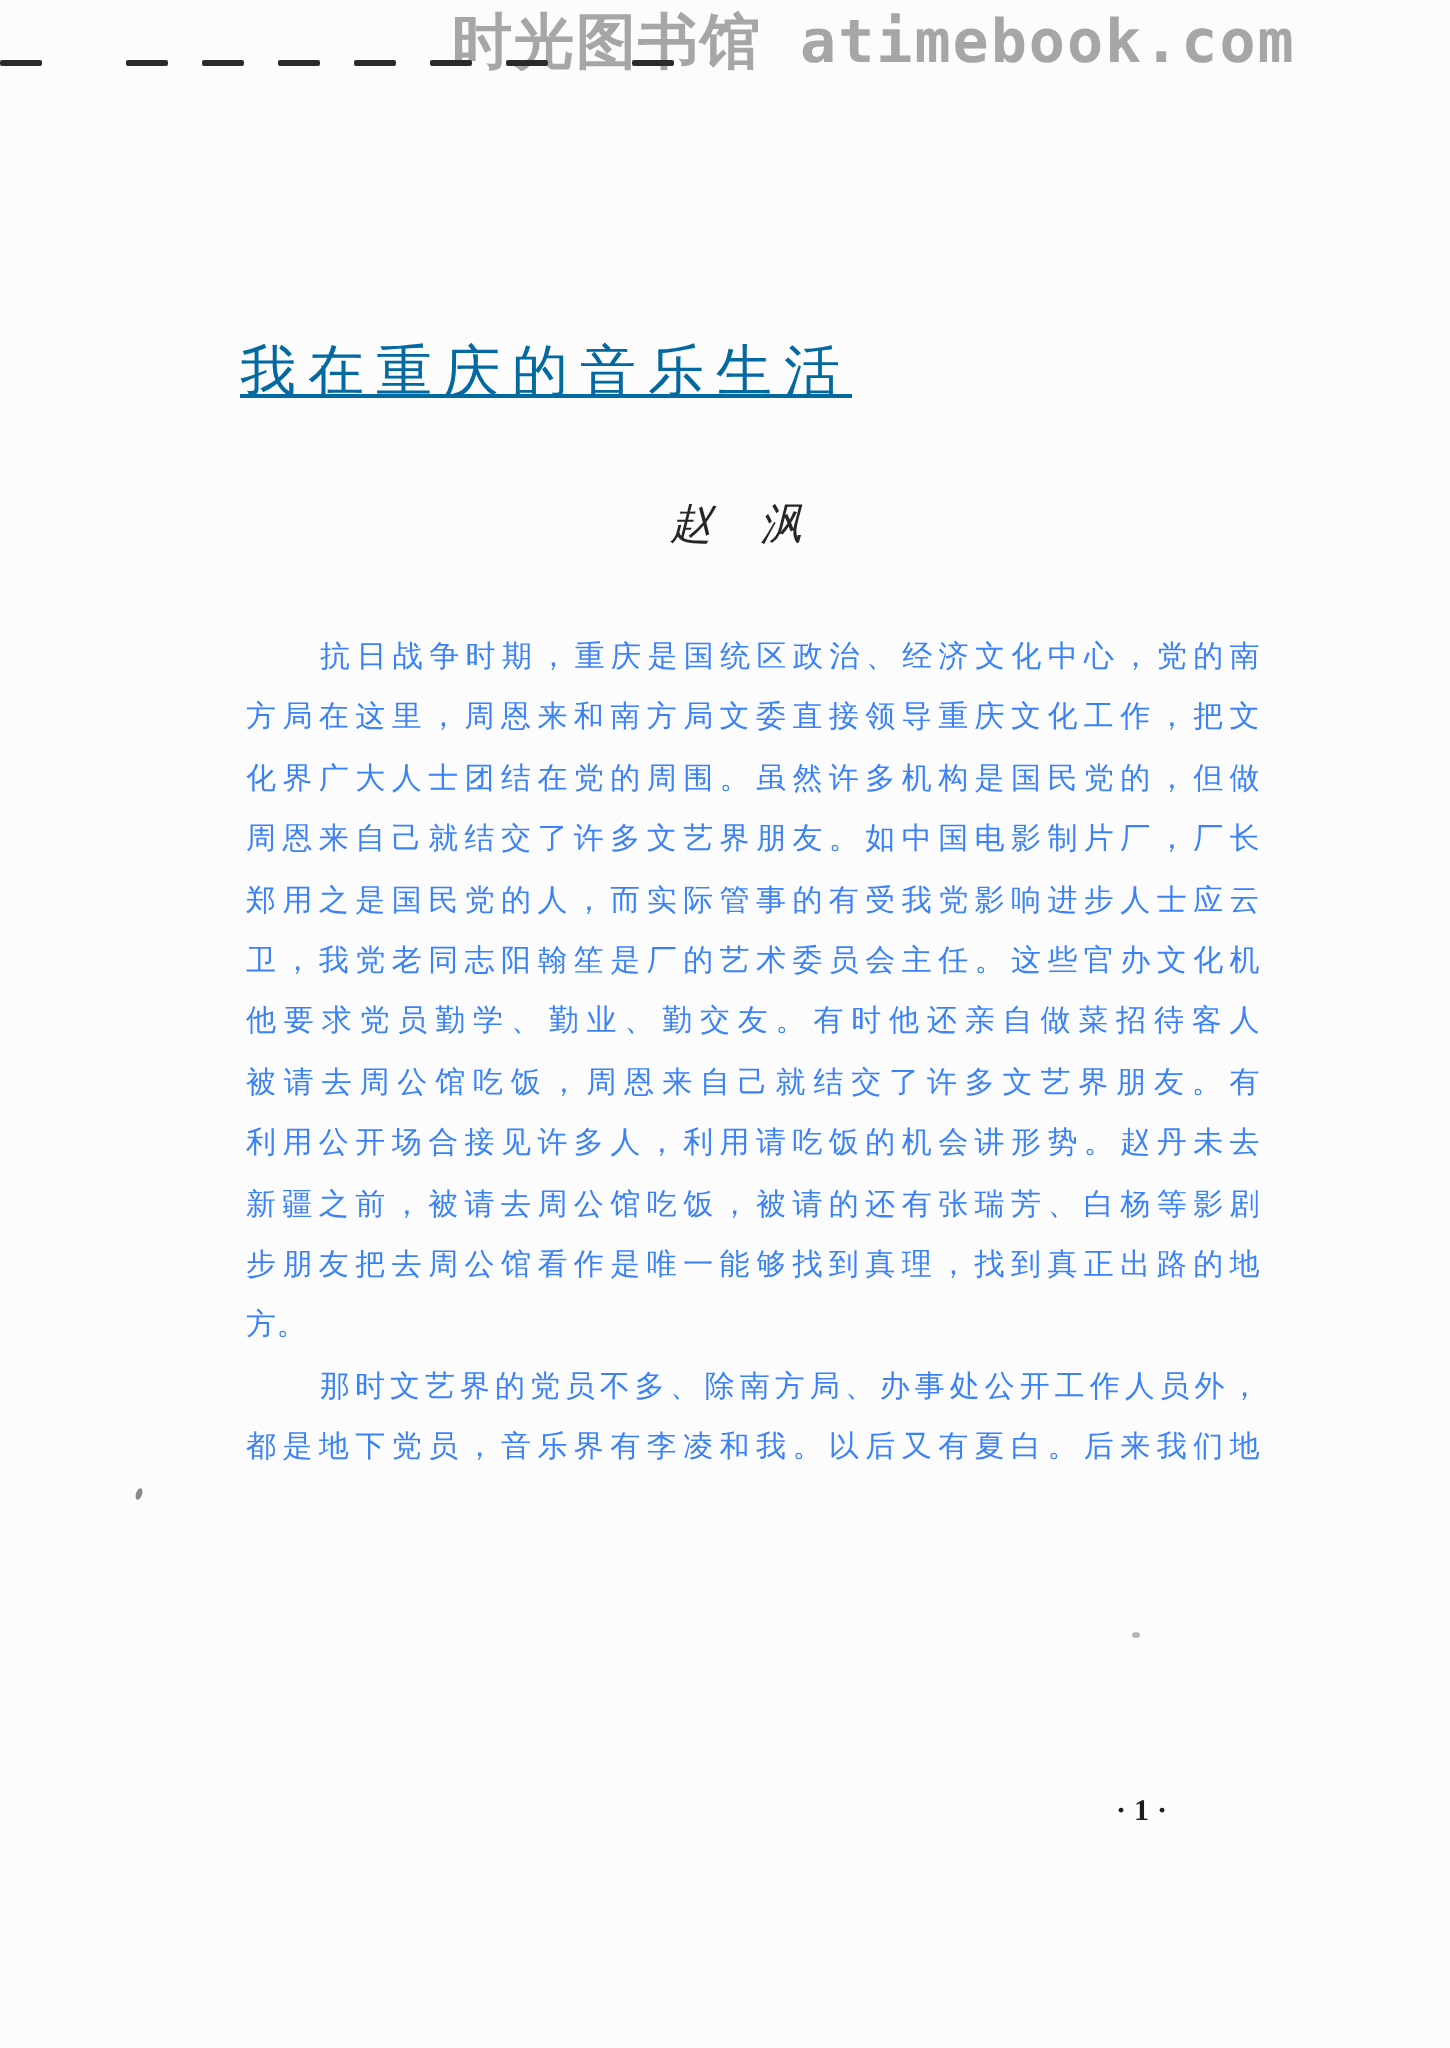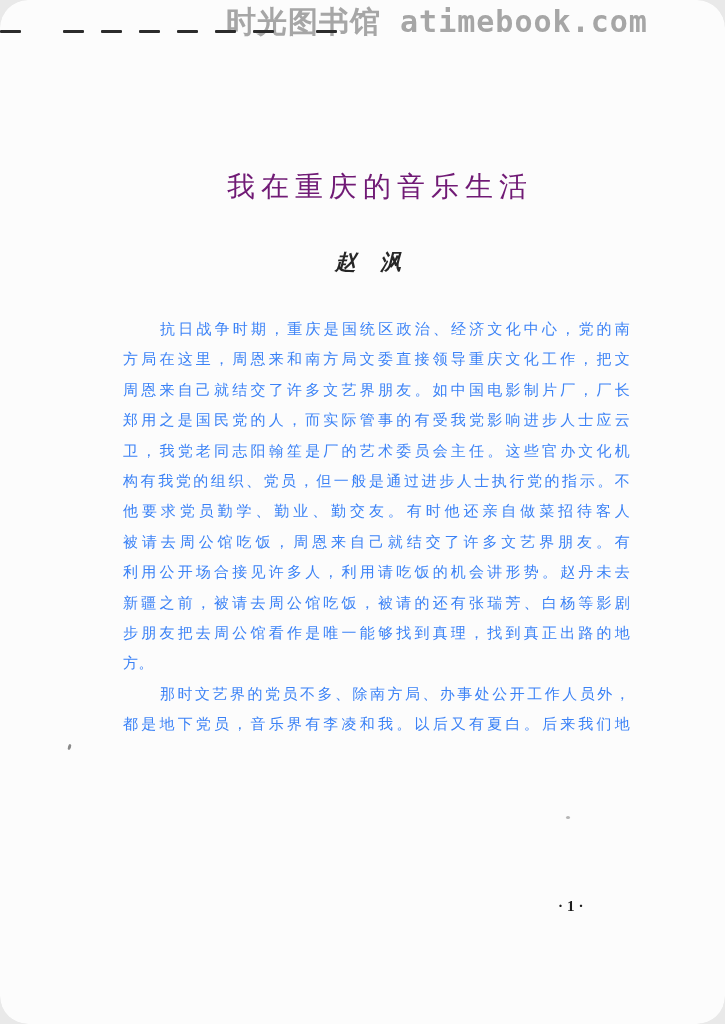--- a/index.html
+++ b/index.html
@@ -1,15 +1,15 @@
 <!DOCTYPE html>
 <html><head>
 <meta charset="utf-8">
 <style>
-  * { margin: 0; padding: 0; box-sizing: border-box; border-radius: 28px; }
+  * { margin: 0; padding: 0; box-sizing: border-box; }
   html, body { background: #e9e9e9; }
   .page {
     position: relative;
     width: 725px;
     height: 1024px;
     margin: 0 auto;
     background: #fcfcfc;
     overflow: hidden;
     font-family: "Liberation Serif", "DejaVu Serif", serif;
     color: #1e1e1e;
@@ -45,39 +45,39 @@
   .dash:nth-of-type(6) { left: 215px; }
   .dash:nth-of-type(7) { left: 253px; }
   .dash:nth-of-type(8) { left: 316px; }
 
   
   .title {
     position: absolute;
     left: 120px;
     top: 170px;
     width: 520px;
-    text-align: center;
     font-size: 28px;
     line-height: 34px;
     letter-spacing: 6px;
     font-weight: 500;
-    color: #701a75;
+    color: #0369a1;
     white-space: nowrap;
+    text-decoration: underline;
   }
   .author {
     position: absolute;
     left: 120px;
     top: 249px;
     width: 520px;
     text-align: center;
     font-size: 21px;
     line-height: 26px;
     letter-spacing: 24px;
     font-style: italic;
-    font-weight: bold;
+    font-weight: normal;
     color: #262626;
     white-space: nowrap;
   }
 
   
   .body-text {
     position: absolute;
     left: 123px;
     top: 314px;
     width: 507px;
@@ -149,24 +149,24 @@
   <div class="dash"></div>
   <div class="dash"></div>
 
   <div class="title">我在重庆的音乐生活</div>
 
   <div class="author">赵沨</div>
 
   <div class="body-text">
       <div class="line indent just">抗日战争时期，重庆是国统区政治、经济文化中心，党的南</div>
       <div class="line just">方局在这里，周恩来和南方局文委直接领导重庆文化工作，把文</div>
+      <div class="line just">化界广大人士团结在党的周围。虽然许多机构是国民党的，但做</div>
       <div class="line just">周恩来自己就结交了许多文艺界朋友。如中国电影制片厂，厂长</div>
       <div class="line just">郑用之是国民党的人，而实际管事的有受我党影响进步人士应云</div>
       <div class="line just">卫，我党老同志阳翰笙是厂的艺术委员会主任。这些官办文化机</div>
-      <div class="line just">构有我党的组织、党员，但一般是通过进步人士执行党的指示。不</div>
       <div class="line just">他要求党员勤学、勤业、勤交友。有时他还亲自做菜招待客人</div>
       <div class="line just">被请去周公馆吃饭，周恩来自己就结交了许多文艺界朋友。有</div>
       <div class="line just">利用公开场合接见许多人，利用请吃饭的机会讲形势。赵丹未去</div>
       <div class="line just">新疆之前，被请去周公馆吃饭，被请的还有张瑞芳、白杨等影剧</div>
       <div class="line just">步朋友把去周公馆看作是唯一能够找到真理，找到真正出路的地</div>
       <div class="line">方。</div>
       <div class="line indent just">那时文艺界的党员不多、除南方局、办事处公开工作人员外，</div>
       <div class="line just">都是地下党员，音乐界有李凌和我。以后又有夏白。后来我们地</div>
     </div>
 

